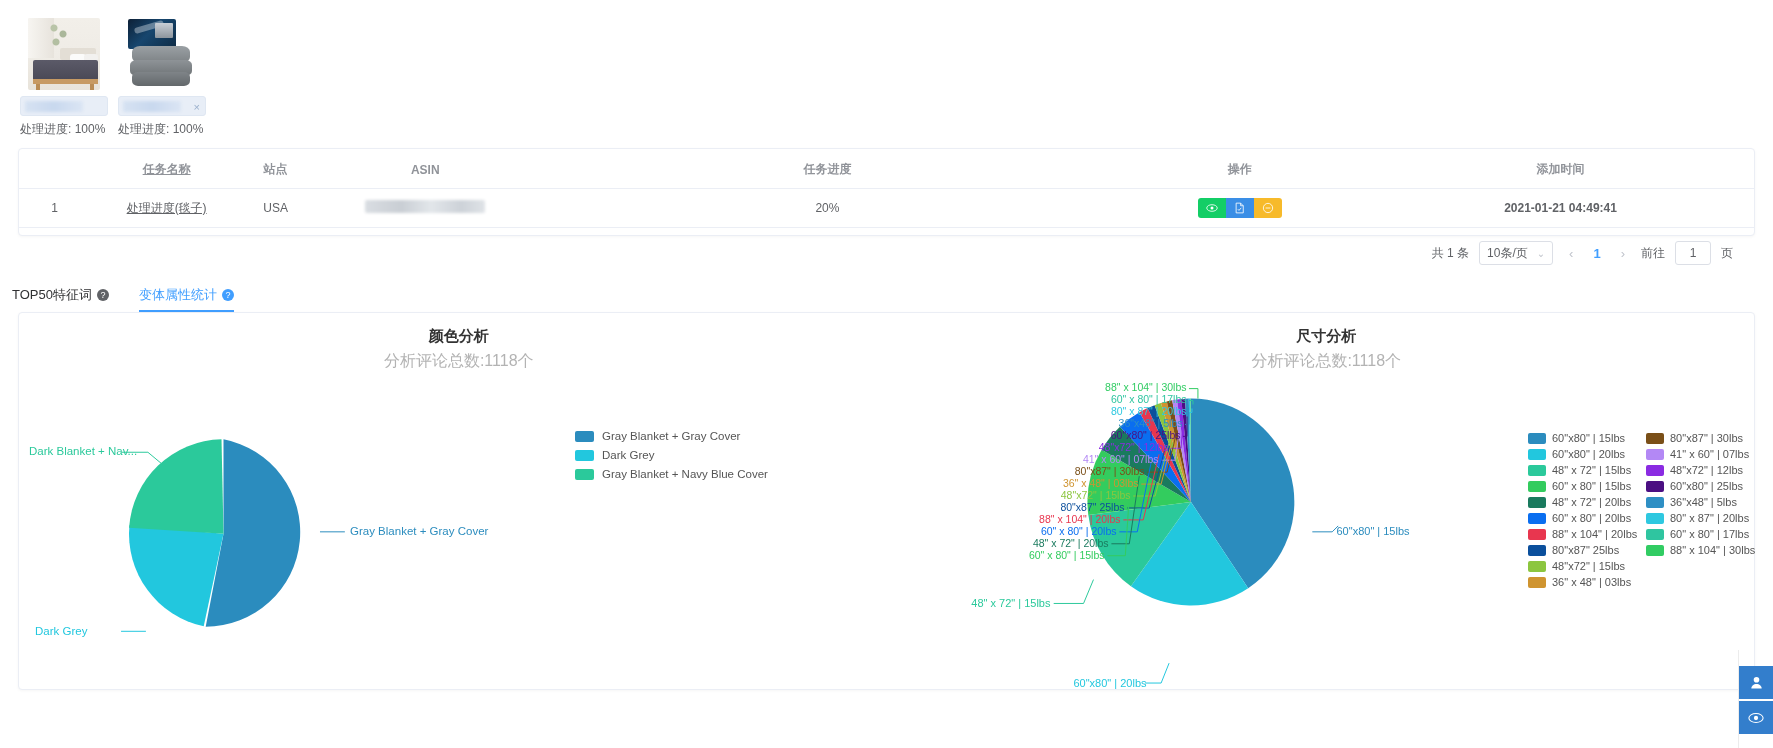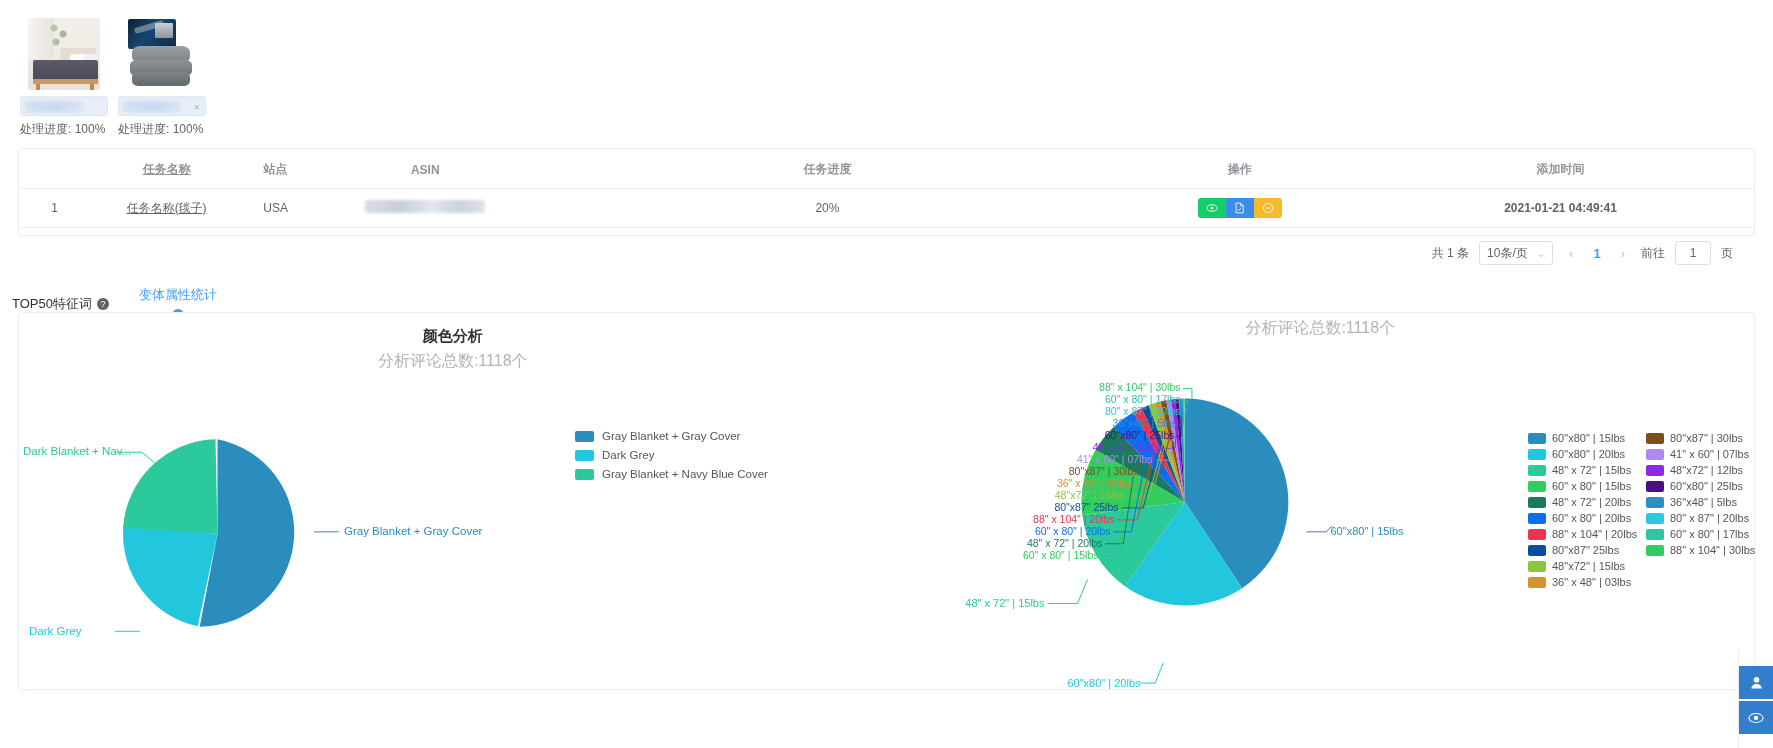--- a/index.html
+++ b/index.html
@@ -122,32 +122,32 @@
   .pg-jump-label { color: #606266; }
   .pg-jump-input {
     width: 36px; height: 24px; border: 1px solid #dcdfe6; border-radius: 3px;
     text-align: center; font-size: 12px; color: #606266; background:#fff;
     font-family: "Liberation Sans", sans-serif;
   }
 
   
   .tabs { position: absolute; left: 12px; top: 286px; display: flex; align-items: center; gap: 30px; }
   .tab { display: flex; align-items: center; gap: 5px; font-size: 13px; color: #303133; cursor: pointer; padding-bottom: 8px; position: relative; }
-  .tab.active { color: #409eff; flex-direction: column; }
+  .tab.active { color: #409eff; }
   .tab.active::after { content:""; position:absolute; left:0; right:0; bottom:0; height:2px; background:#409eff; }
   .help-ico {
     width: 12px; height: 12px; border-radius: 50%; background: #606266; color:#fff;
     font-size: 9px; line-height: 12px; text-align: center; display:inline-block;
   }
   .tab.active .help-ico { background: #409eff; }
 
   
   .charts-card { top: 312px; height: 378px; }
   .charts-wrap { position: relative; width: 100%; height: 100%; }
-  .chart-half { position: absolute; top: 0; height: 100%; }
+  .chart-half { position: absolute; top: 0; height: 100%; margin-left: 6px; }
   .chart-left  { left: 0; width: 50%; }
   .chart-right { left: 50%; width: 50%; }
   .chart-title { text-align: center; font-size: 15px; font-weight: bold; color: #333; margin-top: 14px; }
   .chart-sub { text-align: center; font-size: 16px; color: #b3b3b3; margin-top: 5px; }
 
   .svgbox { position:absolute; left:0; top:0; width:100%; height:100%; }
 
   
   .legend-left {
     position: absolute; left: 575px; top: 430px;
@@ -231,21 +231,21 @@
           <th class="c-site">站点</th>
           <th class="c-asin">ASIN</th>
           <th class="c-prog">任务进度</th>
           <th class="c-ops">操作</th>
           <th class="c-time">添加时间</th>
         </tr>
       </thead>
       <tbody>
         <tr>
           <td class="c-idx">1</td>
-          <td class="c-name">任务名称(毯子)</td>
+          <td class="c-name">处理进度(毯子)</td>
           <td class="c-site">USA</td>
           <td class="c-asin">
             <span class="asin-blur"></span>
           </td>
           <td class="c-prog">20%</td>
           <td class="c-ops">
             <span class="op-group">
               <span class="op-btn op-view">
                 <svg width="12" height="12" viewBox="0 0 16 16">
                     <ellipse cx="8" cy="8" rx="7" ry="4.4" fill="none" stroke="#fff" stroke-width="1.1"></ellipse>
@@ -317,20 +317,21 @@
           <line x1="295" y1="220" x2="320" y2="220" stroke="#2b8cbe" stroke-width="1"></line>
           <line x1="120" y1="320" x2="95" y2="320" stroke="#22c7de" stroke-width="1"></line>
           <polyline points="140,155 122,140 96,140" fill="none" stroke="#2bc99b" stroke-width="1"></polyline>
         </svg>
         <div style="position:absolute;left:325px;top:212px;font-size:11.5px;color:#2b8cbe;">Gray Blanket + Gray Cover</div>
         <div style="position:absolute;left:10px;top:312px;font-size:11.5px;color:#22c7de;">Dark Grey</div>
         <div style="position:absolute;left:4px;top:132px;font-size:11.5px;color:#2bc99b;">Dark Blanket + Nav...</div>
       </div>
 
       <div class="chart-half chart-right">
+        <div class="chart-title">尺寸分析</div>
         <div class="chart-sub">分析评论总数:1118个</div>
         <svg class="svgbox" viewBox="0 0 869 378">
           <g transform="translate(298,190)">
 
             <path d="M0,0 L0,-104 A104,104 0 0,1 57.5,86.6 Z" fill="#2b8cbe"></path>
 
             <path d="M0,0 L57.5,86.6 A104,104 0 0,1 -60.4,84.7 Z" fill="#22c7de"></path>
 
             <path d="M0,0 L-60.4,84.7 A104,104 0 0,1 -103.2,13.0 Z" fill="#2bc99b"></path>
 

